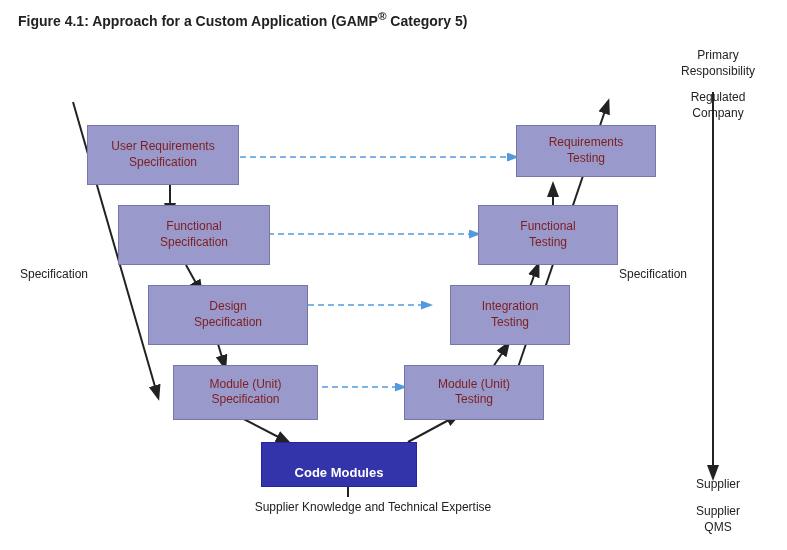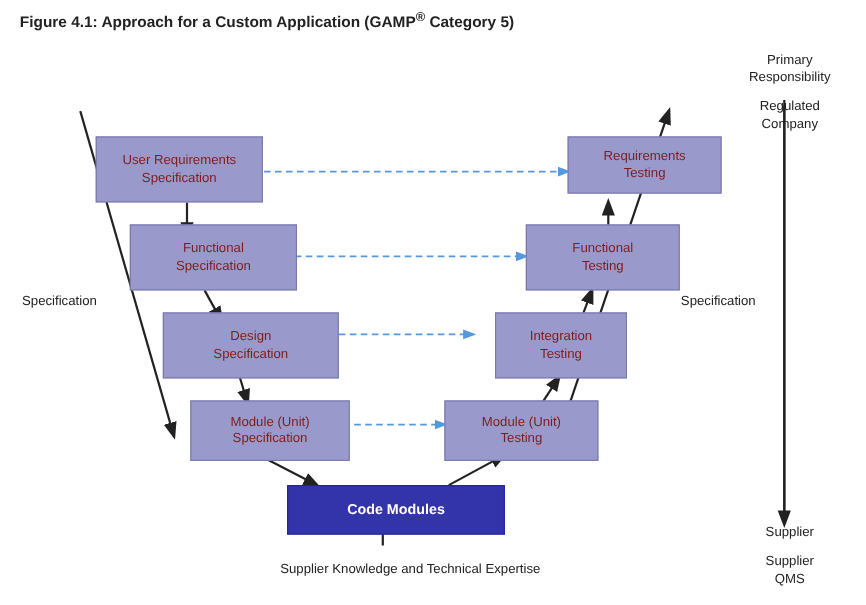--- a/index.html
+++ b/index.html
@@ -134,21 +134,21 @@
     </div>
 
     <div class="box" style="left:130px; top:248px; width:160px; height:60px;">
       <span>Design<br>Specification</span>
     </div>
 
     <div class="box" style="left:155px; top:328px; width:145px; height:55px;">
       <span>Module (Unit)<br>Specification</span>
     </div>
 
-    <div class="box box-dark" style="left:243px; top:405px; width:198px; height:45px;">
+    <div class="box box-dark" style="left:243px; top:405px; width:156px; height:45px;align-items:flex-end;">
       <span>Code Modules</span>
     </div>
 
     <div class="box" style="left:498px; top:88px; width:140px; height:52px;">
       <span>Requirements<br>Testing</span>
     </div>
 
     <div class="box" style="left:460px; top:168px; width:140px; height:60px;">
       <span>Functional<br>Testing</span>
     </div>
@@ -178,18 +178,18 @@
     </div>
 
     <div class="label" style="left:655px; top:440px; width:90px; text-align:center;">
       <span>Supplier</span>
     </div>
 
     <div class="label" style="left:655px; top:466px; width:90px; text-align:center; line-height:1.4;">
       <span>Supplier<br>QMS</span>
     </div>
 
-    <div class="label" style="left:200px; top:463px; width:310px; text-align:center;margin-top:11px;">
+    <div class="label" style="left:200px; top:463px; width:310px; text-align:center;">
       <span>Supplier Knowledge and Technical Expertise</span>
     </div>
 
   </div>
 </div>
 
 </body></html>

